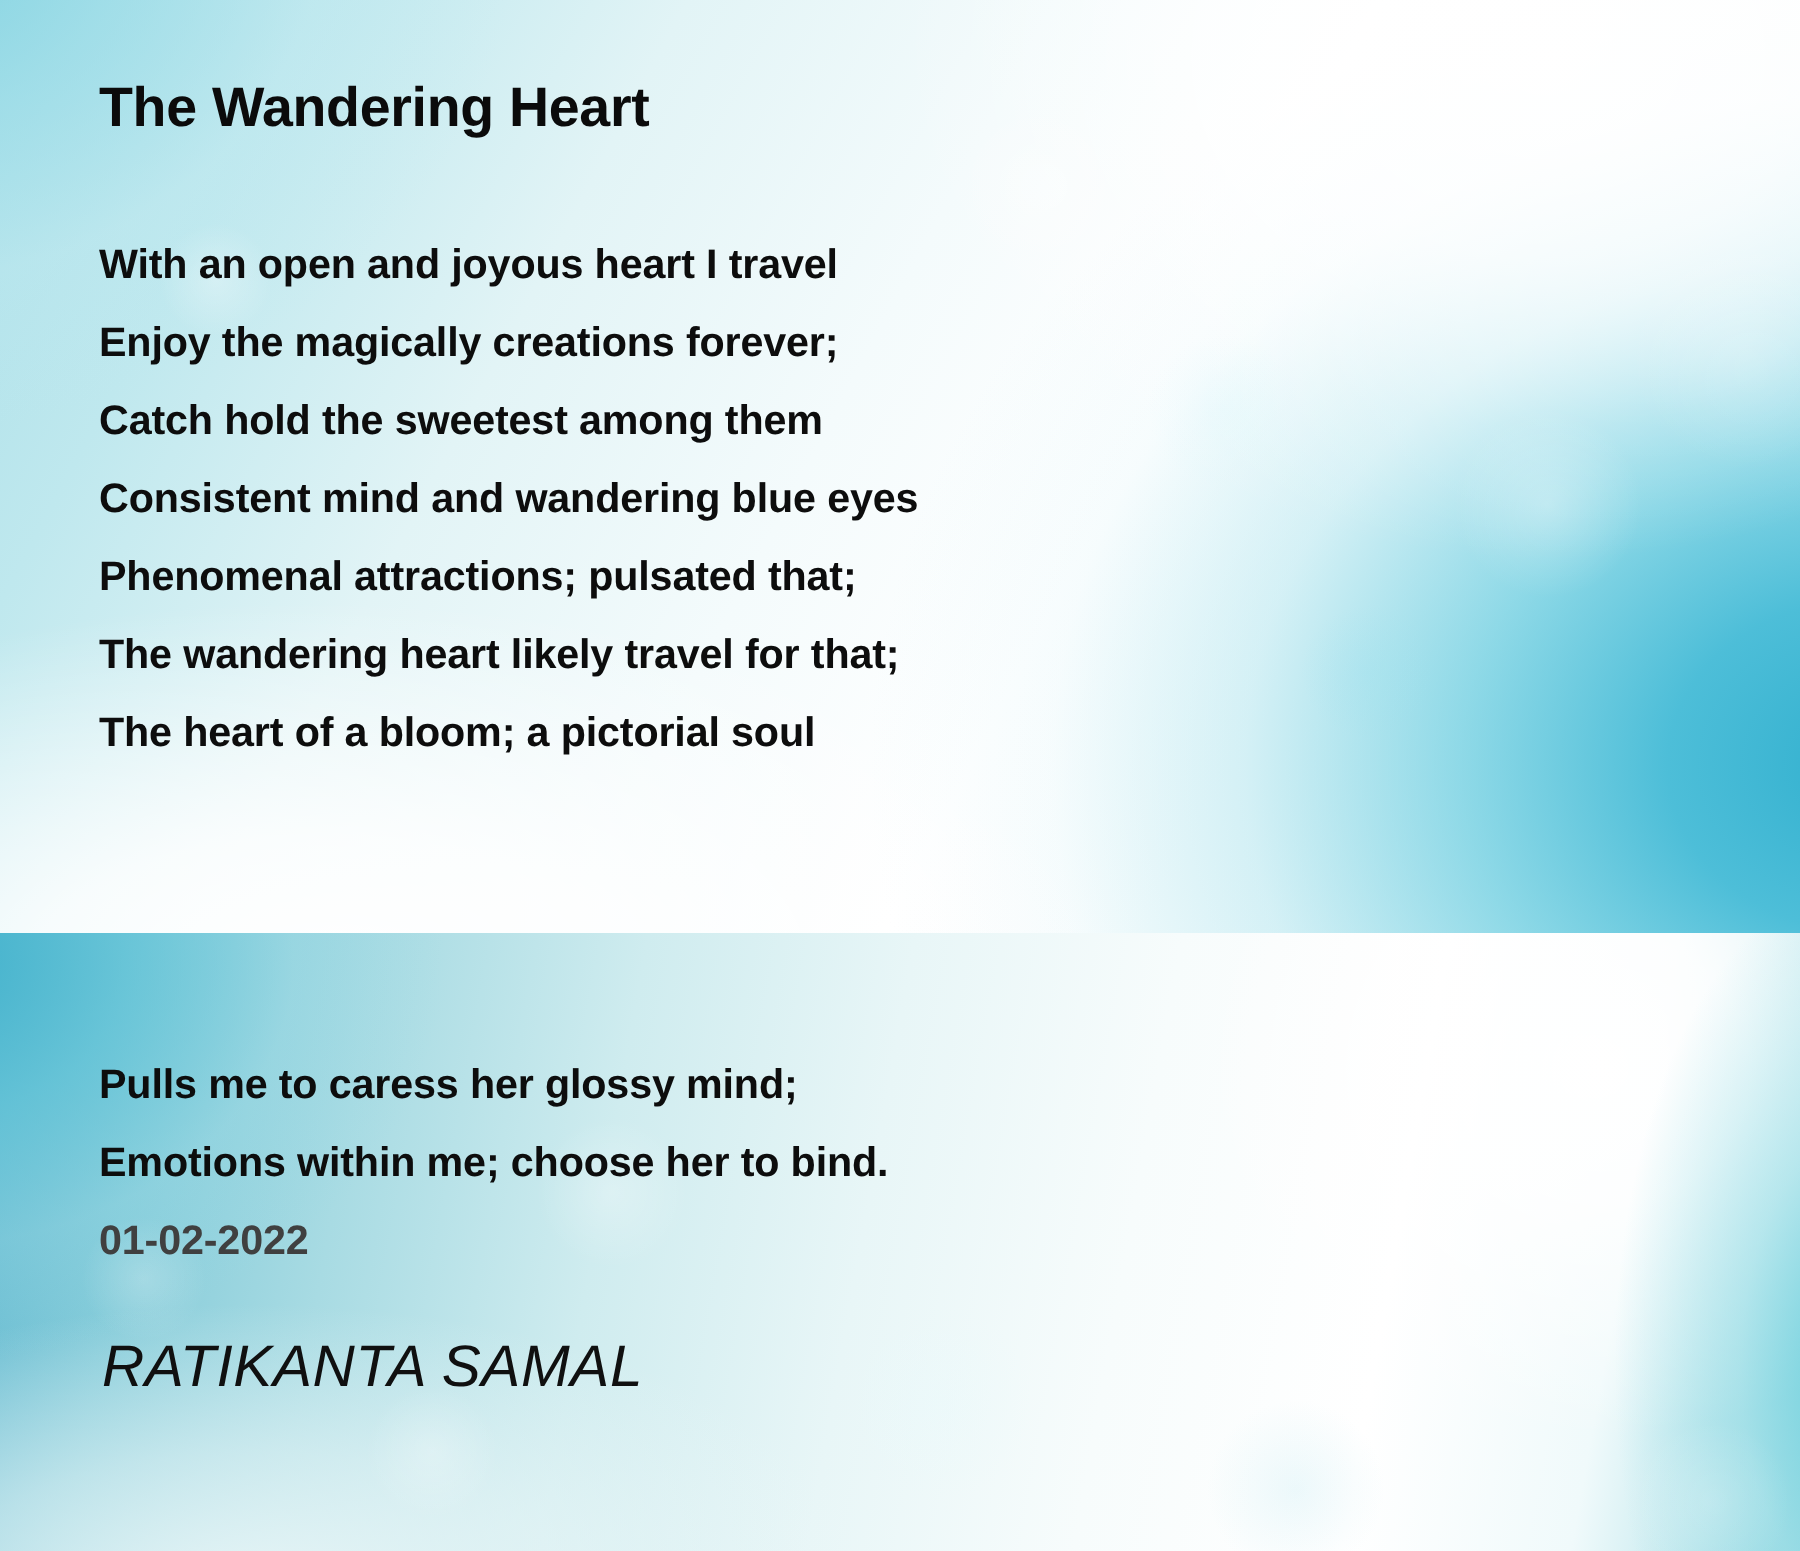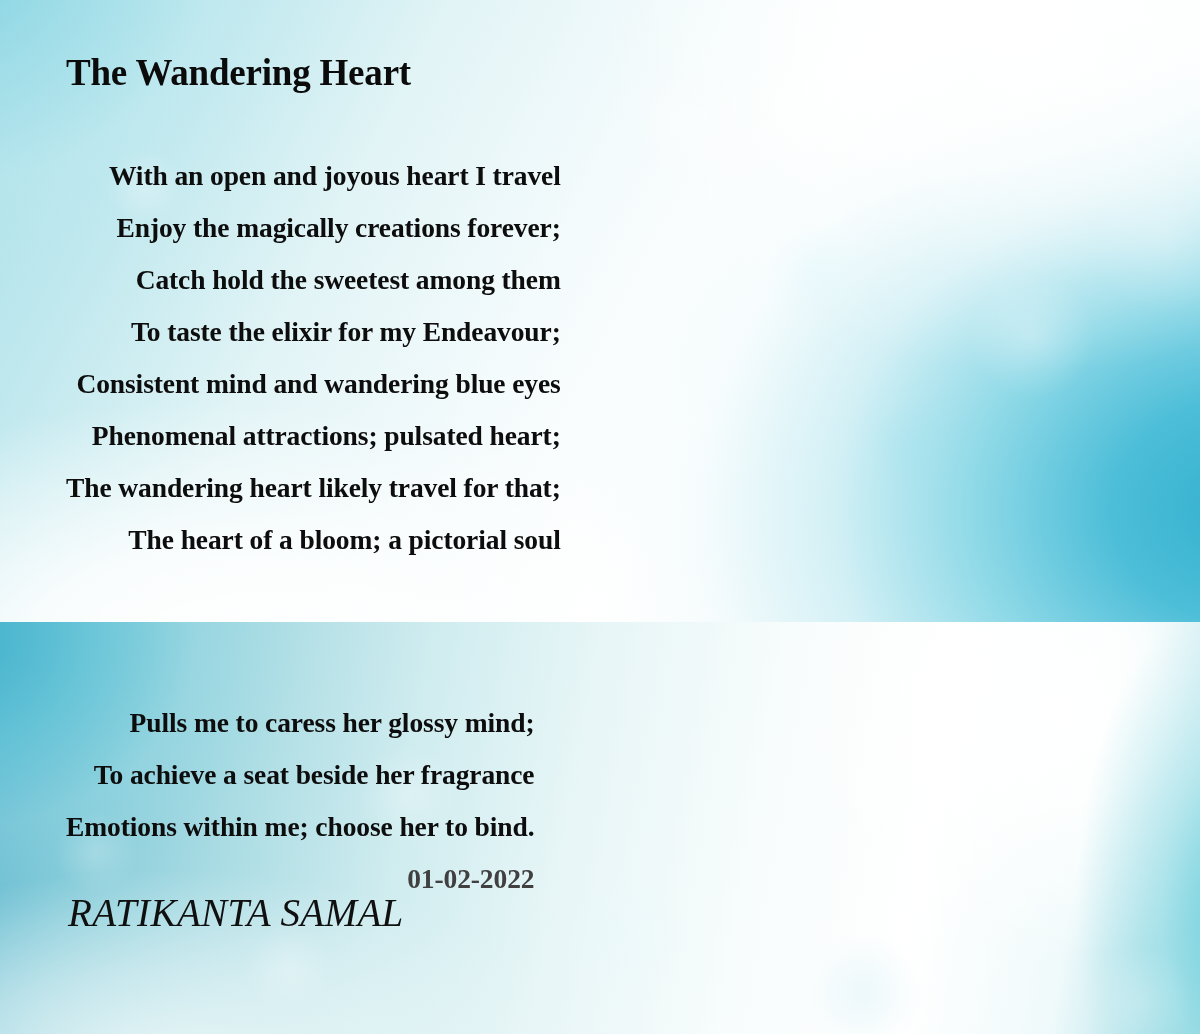--- a/index.html
+++ b/index.html
@@ -6,21 +6,21 @@
     margin: 0;
     padding: 0;
     background: #ffffff;
   }
 
   #poem-card {
     position: relative;
     width: 1200px;
     height: 1034px;
     overflow: hidden;
-    font-family: Liberation Serif, serif;
+    font-family: Liberation Sans, sans-serif;
     background: #ffffff;
   }
 
   
   .panel {
     position: absolute;
     left: 0;
     width: 1200px;
     overflow: hidden;
   }
@@ -164,21 +164,20 @@
     font-size: 37px;
     font-weight: bold;
     color: #0b0b0b;
     letter-spacing: -0.2px;
     white-space: nowrap;
   }
 
   .verse-block {
     position: absolute;
     left: 66px;
-    text-align: right;
   }
 
   #stanza-one {
     top: 150px;
   }
 
   #stanza-two {
     top: 697px;
   }
 
@@ -228,42 +227,40 @@
     <div class="bg-layer top-white-bl"></div>
     <div class="bg-layer top-bokeh"></div>
 
     <div class="content">
       <div id="poem-title">The Wandering Heart</div>
 
       <div class="verse-block" id="stanza-one">
         <div class="poem-line">With an open and joyous heart I travel</div>
         <div class="poem-line">Enjoy the magically creations forever;</div>
         <div class="poem-line">Catch hold the sweetest among them</div>
-        <div class="poem-line">To taste the elixir for my Endeavour;</div>
         <div class="poem-line">Consistent mind and wandering blue eyes</div>
-        <div class="poem-line">Phenomenal attractions; pulsated heart;</div>
+        <div class="poem-line">Phenomenal attractions; pulsated that;</div>
         <div class="poem-line">The wandering heart likely travel for that;</div>
         <div class="poem-line">The heart of a bloom; a pictorial soul</div>
       </div>
     </div>
   </div>
 
   <div class="panel" id="panel-bottom">
     <div class="bg-layer bot-base"></div>
     <div class="bg-layer bot-teal-left"></div>
     <div class="bg-layer bot-white-right"></div>
     <div class="bg-layer bot-teal-far-right"></div>
     <div class="bg-layer bot-pale-bottom"></div>
     <div class="bg-layer bot-bokeh"></div>
   </div>
 
   <div class="content">
     <div class="verse-block" id="stanza-two">
       <div class="poem-line">Pulls me to caress her glossy mind;</div>
-      <div class="poem-line">To achieve a seat beside her fragrance</div>
       <div class="poem-line">Emotions within me; choose her to bind.</div>
       <div id="poem-date">01-02-2022</div>
     </div>
 
     <div id="author-signature">RATIKANTA SAMAL</div>
   </div>
 
 </div>
 
 </body></html>

